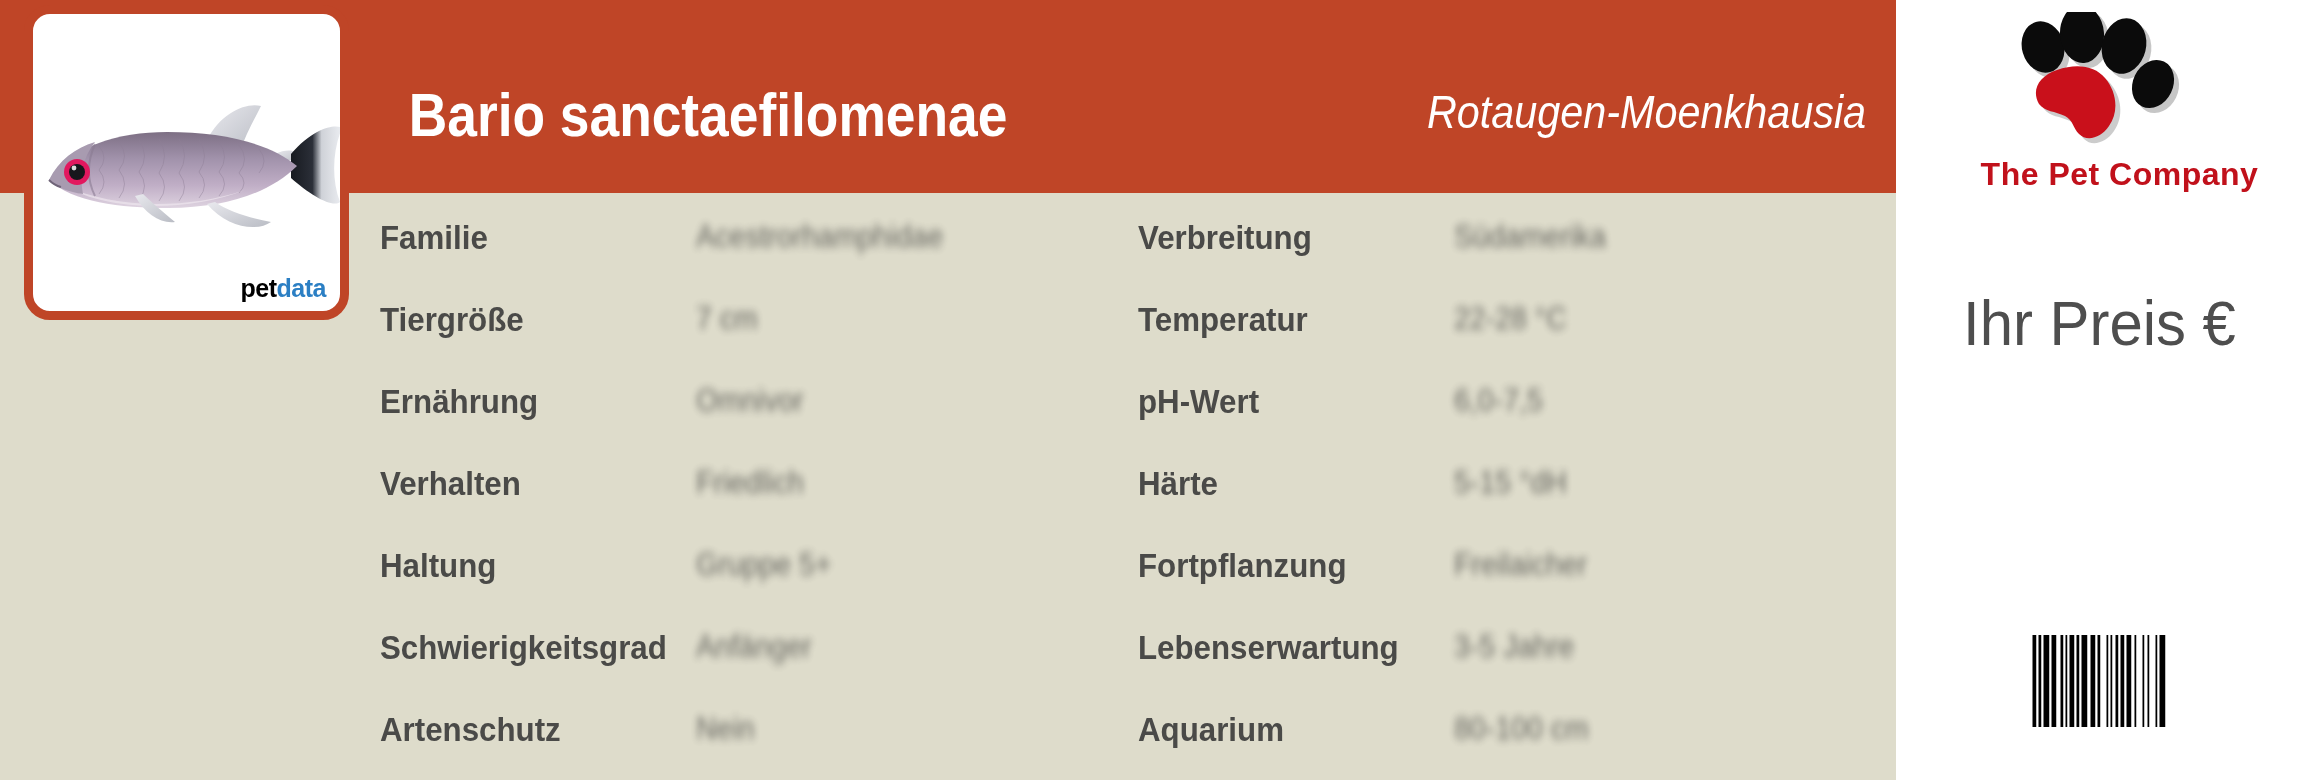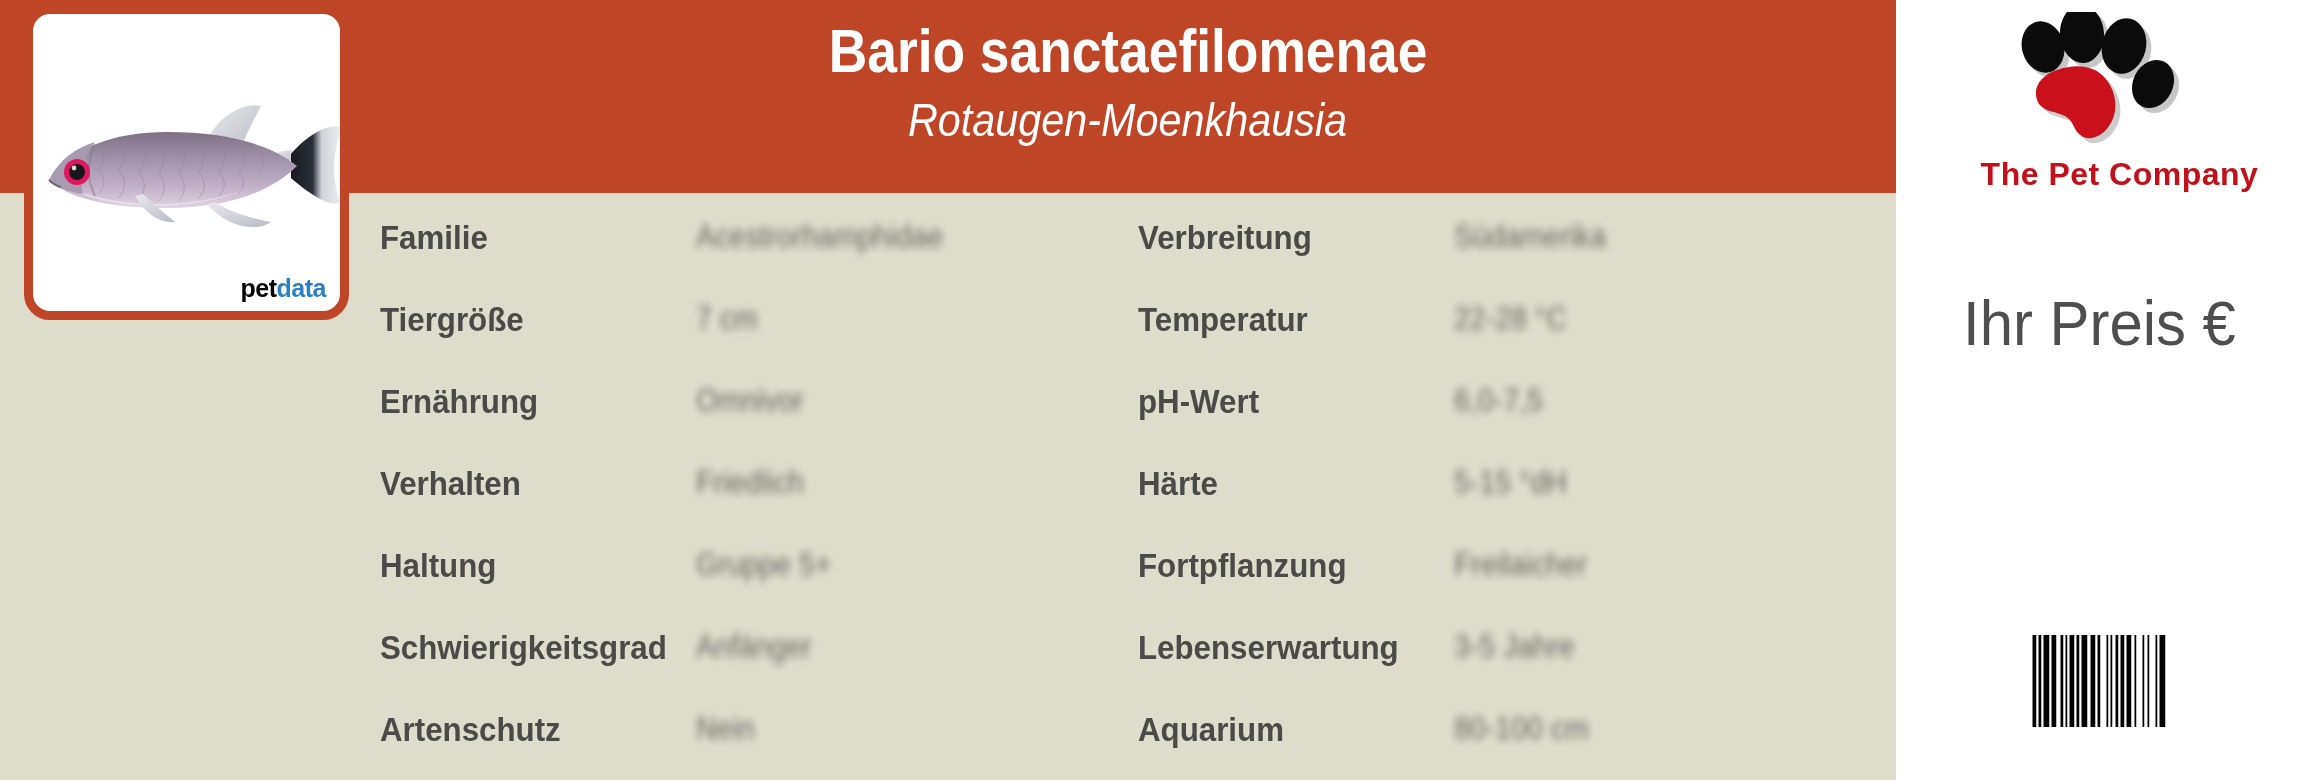--- a/index.html
+++ b/index.html
@@ -5,22 +5,22 @@
   html,body{margin:0;padding:0;background:#fff;}
   body{width:2303px;height:780px;overflow:hidden;font-family:"Liberation Sans",sans-serif;}
 
   .label-card{position:relative;width:2303px;height:780px;background:#fff;}
 
   
   .main-panel{position:absolute;left:0;top:0;width:1896px;height:780px;background:#dedccb;}
 
   
   .header-band{position:absolute;left:0;top:0;width:1896px;height:193px;background:#bf4527;}
-  .header-text{position:absolute;left:360px;top:0;width:1536px;height:193px;
-               display:flex;flex-direction:column;align-items:center;justify-content:flex-start;}
+  .header-text{position:absolute;left:360px;top:8px;width:1536px;height:193px;
+               display:flex;flex-direction:row;align-items:center;justify-content:space-between;}
   .sci-name{color:#fff;font-weight:bold;font-size:62px;line-height:1;margin-top:20px;
             font-family:"Liberation Sans Narrow","Liberation Sans",sans-serif;
             transform:scaleX(0.86);transform-origin:center;letter-spacing:0px;white-space:nowrap;}
   .common-name{color:#fff;font-style:italic;font-size:47px;line-height:1;margin-top:14px;
                font-family:"Liberation Sans Narrow","Liberation Sans",sans-serif;
                transform:scaleX(0.88);transform-origin:center;white-space:nowrap;}
 
   
   .photo-tile{position:absolute;left:24px;top:5px;width:325px;height:315px;
               background:#fff;border:9px solid #bf4527;border-radius:26px;

